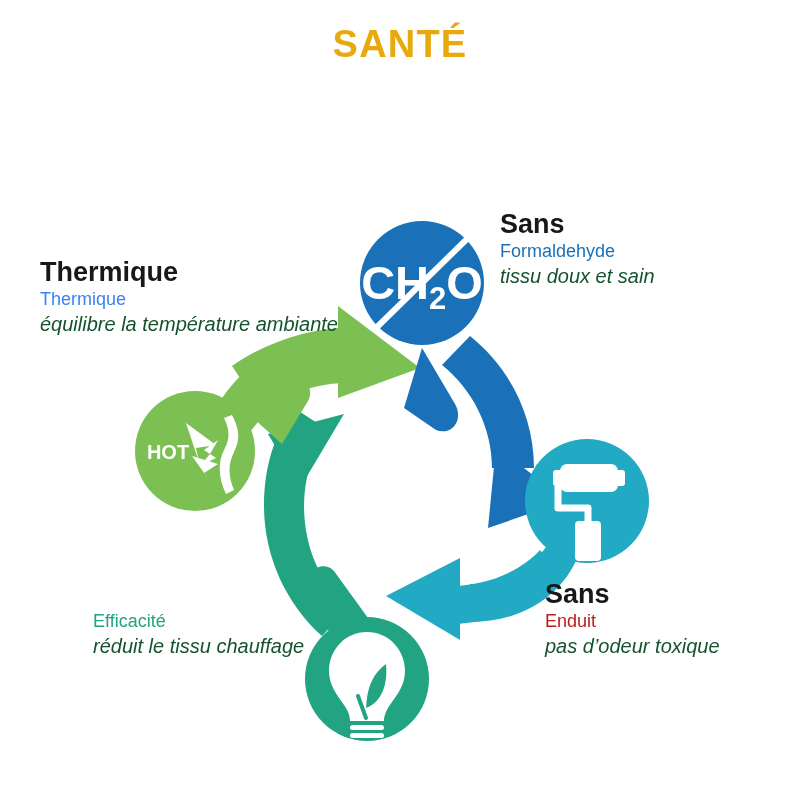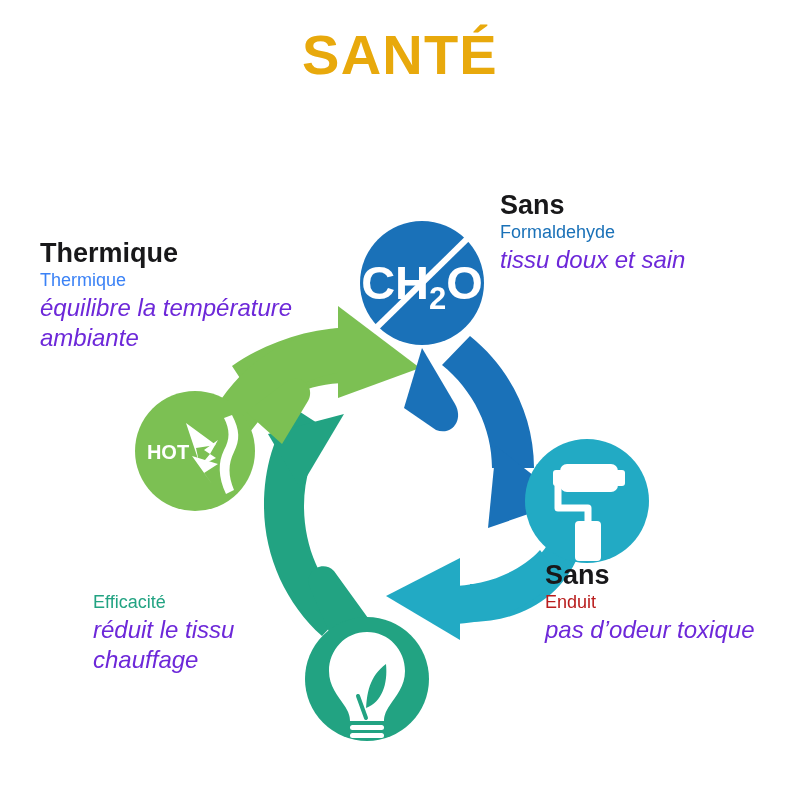--- a/index.html
+++ b/index.html
@@ -26,57 +26,57 @@
     left: 0;
     top: 24px;
     width: 800px;
     text-align: center;
     line-height: 1.10;
   }
   .title-line {
     display: block;
     font-family: "Liberation Sans", sans-serif;
     font-weight: bold;
-    font-size: 56px;
+    font-size: 38px;
     letter-spacing: 1.2px;
     color: #e8a90c;
   }
 
   
   .stage {
     position: absolute;
     left: 0;
     top: 16px;
     width: 800px;
     height: 800px;
   }
   .stage svg { display: block; }
 
   
-  .callout { position: absolute; }
+  .callout { position: absolute; margin-top: 19px; }
   .callout .l1 {
     display: block;
     font-weight: bold;
     font-size: 27px;
     color: #18181a;
     line-height: 1.17;
     white-space: nowrap;
   }
   .callout .l2 {
     display: block;
     font-weight: normal;
     font-size: 18px;
     line-height: 1.17;
     white-space: nowrap;
   }
   .callout .l3 {
     display: block;
     font-style: italic;
-    font-size: 24px;
-    color: #6d28d9;
+    font-size: 20px;
+    color: #14532d;
     line-height: 1.25;
     margin-top: 2px;
   }
   .callout.right { text-align: left; }
 
   #callout-isolation  { left: 40px;  top: 238px; width: 300px; }
   #callout-ch2o       { left: 500px; top: 190px; width: 290px; }
   #callout-enduit     { left: 545px; top: 560px; width: 250px; }
   #callout-efficacite { left: 93px;  top: 592px; width: 250px; }
 

